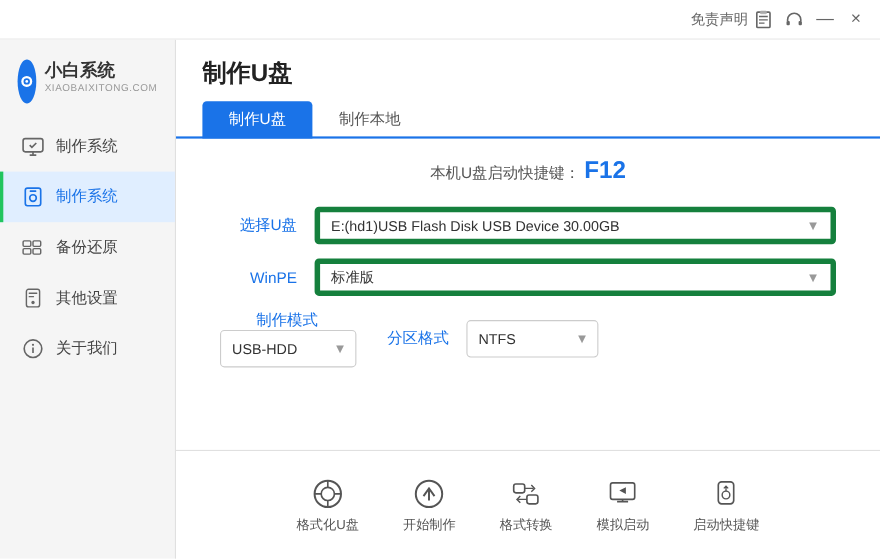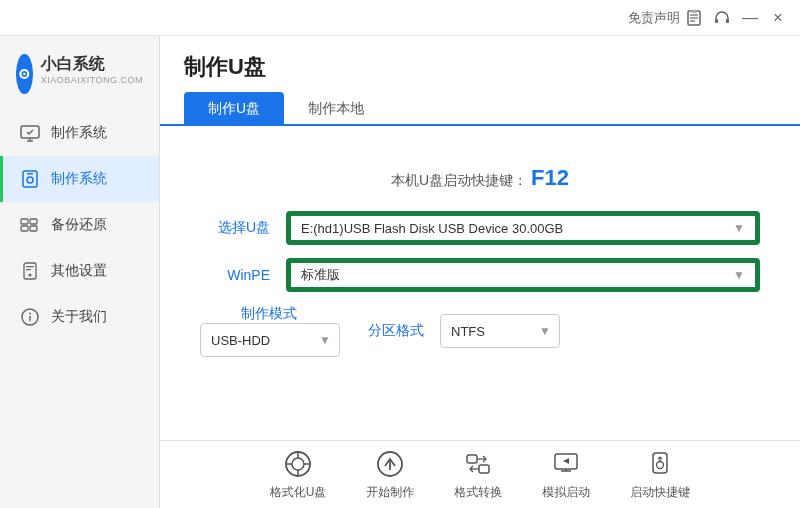--- a/index.html
+++ b/index.html
@@ -170,21 +170,20 @@
     .form-area {
       padding: 0 40px;
       flex: 1;
     }
 
     .shortcut-hint {
       text-align: center;
       font-size: 14px;
       color: #555;
       margin-bottom: 20px;
-      margin-top: 23px;
     }
     .shortcut-key {
       color: #1a73e8;
       font-size: 22px;
       font-weight: bold;
     }
 
     .form-row {
       display: flex;
       align-items: center;
@@ -239,21 +238,21 @@
       border: 1px solid #ccc;
       border-radius: 4px;
       display: flex;
       align-items: center;
       padding: 0 10px;
       background: #fff;
       font-size: 13px;
       color: #333;
       position: relative;
       cursor: pointer;
-      width: 140px;
+      width: 124px;
     }
     .inline-select .dropdown-arrow {
       position: absolute;
       right: 8px;
       color: #999;
       font-size: 12px;
     }
 
     .start-btn {
       display: block;
@@ -263,21 +262,21 @@
       border: none;
       border-radius: 4px;
       font-size: 16px;
       padding: 10px 80px;
       cursor: pointer;
       font-family: inherit;
     }
 
     
     .bottom-toolbar {
-      height: 68px;
+      height: 99px;
       border-top: 1px solid #e0e0e0;
       display: flex;
       align-items: center;
       justify-content: center;
       gap: 40px;
       background: #fff;
     }
     .toolbar-item {
       display: flex;
       flex-direction: column;

